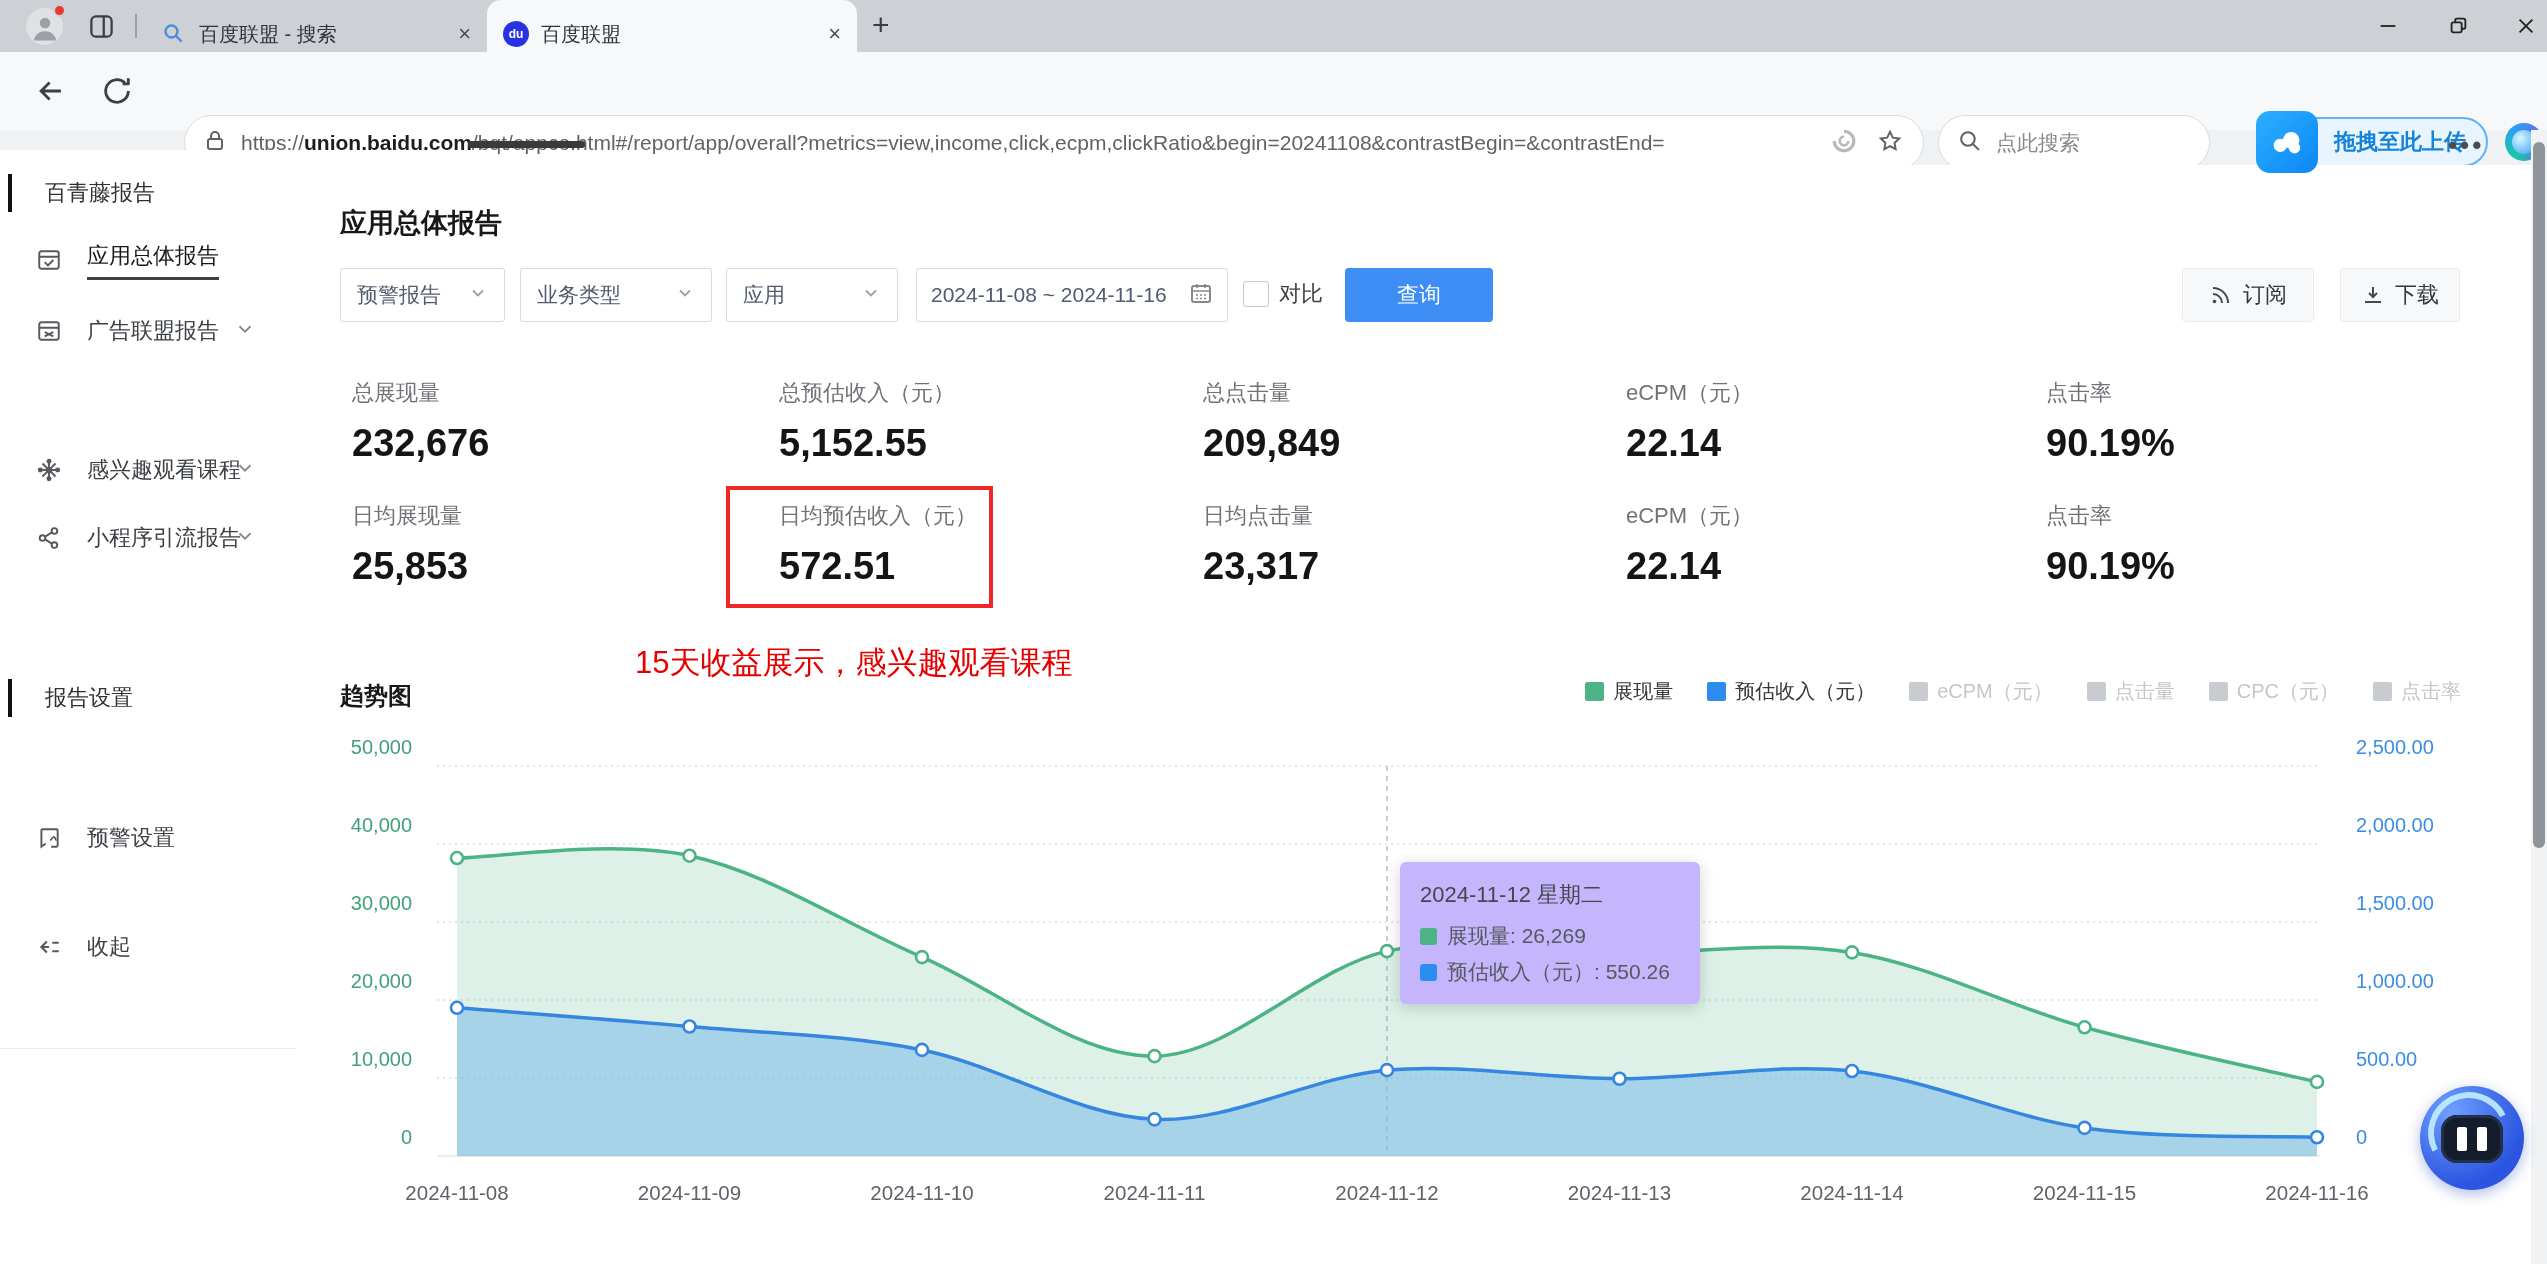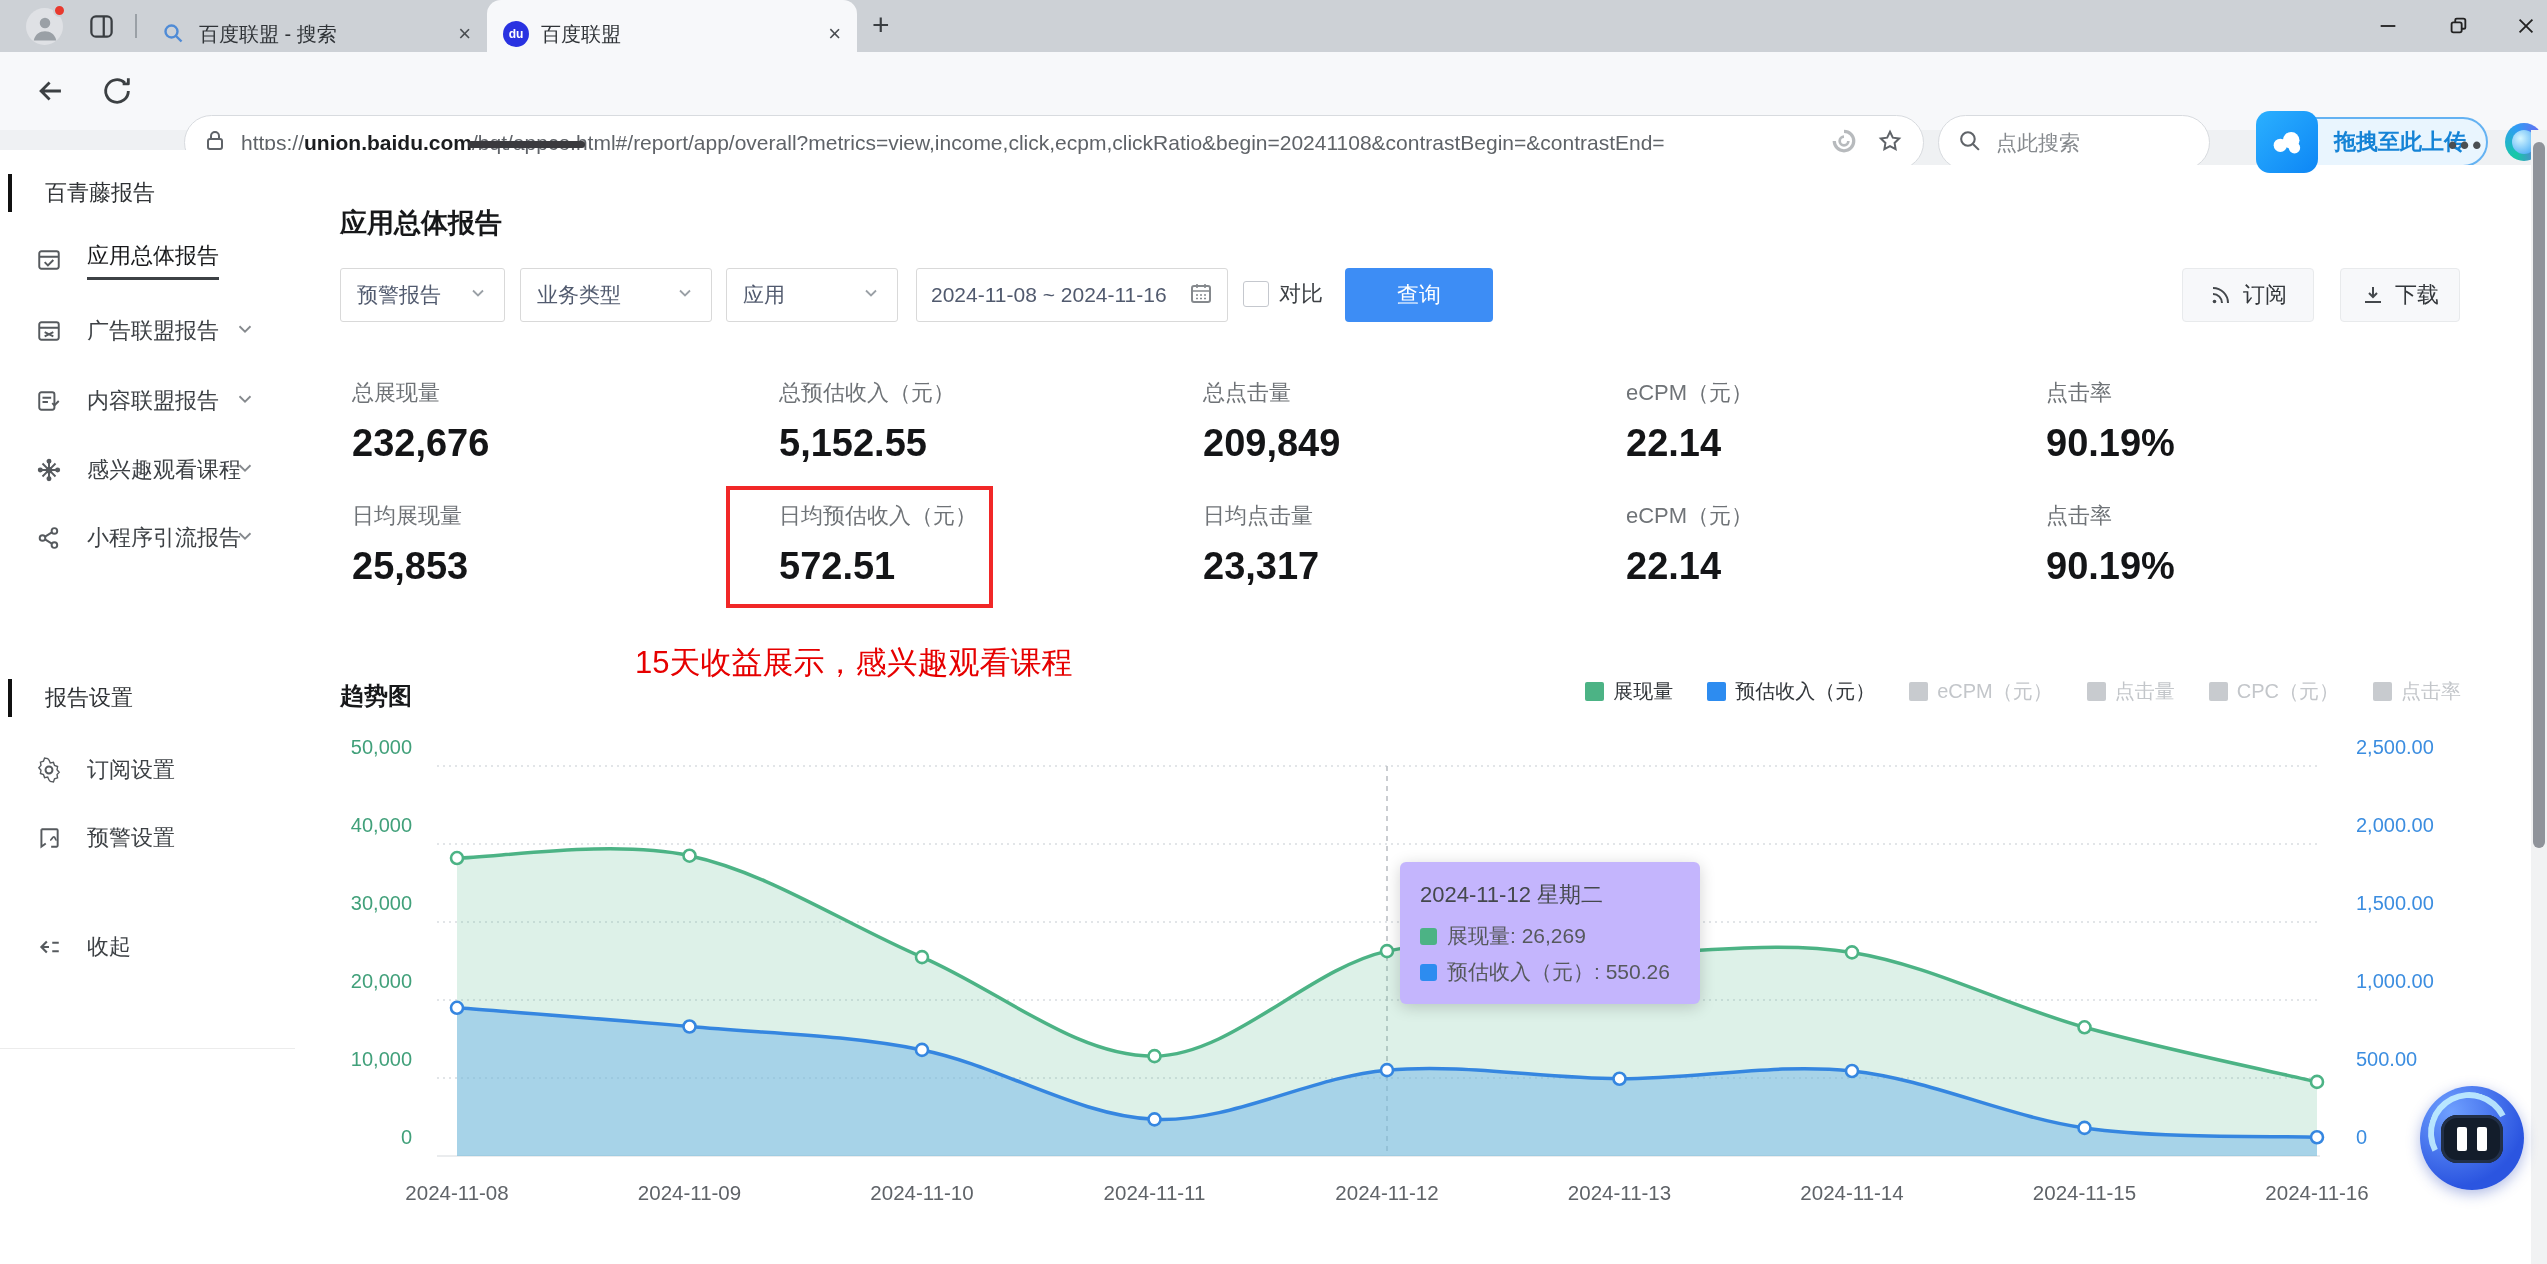--- a/index.html
+++ b/index.html
@@ -229,31 +229,20 @@
       <div class="side-item" style="top: 159px;">
         <span class="si-icon"><svg width="26" height="26" viewBox="0 0 24 24" fill="none" stroke="#565a5e" stroke-width="1.8">
             <rect x="3" y="4" width="18" height="16" rx="2"></rect>
             <path d="M3 9h18M8 13l8 4M8 17l8-4"></path>
           </svg></span>
         <span class="si-label">广告联盟报告</span>
         <span class="si-chev"><svg width="22" height="22" viewBox="0 0 24 24" fill="none" stroke="#85898d" stroke-width="2">
             <path d="M6 9l6 6 6-6"></path>
           </svg></span>
       </div>
-      <div class="side-item" style="top: 229px;">
-        <span class="si-icon"><svg width="26" height="26" viewBox="0 0 24 24" fill="none" stroke="#565a5e" stroke-width="1.8">
-            <rect x="3" y="4" width="14" height="16" rx="2"></rect>
-            <path d="M6 9h8M6 13h5"></path>
-            <path d="M15 14l2 2 4-4" stroke-width="1.8"></path>
-          </svg></span>
-        <span class="si-label">内容联盟报告</span>
-        <span class="si-chev"><svg width="22" height="22" viewBox="0 0 24 24" fill="none" stroke="#85898d" stroke-width="2">
-            <path d="M6 9l6 6 6-6"></path>
-          </svg></span>
-      </div>
       <div class="side-item" style="top: 298px;">
         <span class="si-icon"><svg width="26" height="26" viewBox="0 0 24 24" fill="none" stroke="#565a5e" stroke-width="1.8">
             <circle cx="12" cy="12" r="2.2" fill="#565a5e"></circle>
             <path d="M12 9.5V4M12 14.5V20M9.5 12H4M14.5 12H20M10 10L6 6M14 10l4-4M10 14l-4 4M14 14l4 4"></path>
             <circle cx="12" cy="4" r="1.4" fill="#565a5e"></circle>
             <circle cx="12" cy="20" r="1.4" fill="#565a5e"></circle>
             <circle cx="4" cy="12" r="1.4" fill="#565a5e"></circle>
             <circle cx="20" cy="12" r="1.4" fill="#565a5e"></circle>
           </svg></span>
         <span class="si-label">感兴趣观看课程</span>
@@ -268,27 +257,20 @@
             <circle cx="17" cy="18.5" r="2.6"></circle>
             <path d="M8.4 10.7l6.2-3.9M8.4 13.3l6.2 3.9"></path>
           </svg></span>
         <span class="si-label">小程序引流报告</span>
         <span class="si-chev"><svg width="22" height="22" viewBox="0 0 24 24" fill="none" stroke="#85898d" stroke-width="2">
             <path d="M6 9l6 6 6-6"></path>
           </svg></span>
       </div>
       <div class="side-bar-mark" style="top: 529px;"></div>
       <div class="side-header" style="top: 533px;">报告设置</div>
-      <div class="side-item" style="top: 598px;">
-        <span class="si-icon"><svg width="26" height="26" viewBox="0 0 24 24" fill="none" stroke="#565a5e" stroke-width="1.8">
-            <circle cx="12" cy="12" r="3.2"></circle>
-            <path d="M12 2.8l1.2 2.7 2.9-.5 1 2.8 2.8 1-.5 2.9 2 2.3-2 2.3.5 2.9-2.8 1-1 2.8-2.9-.5L12 21.2l-1.2-2.7-2.9.5-1-2.8-2.8-1 .5-2.9-2-2.3 2-2.3-.5-2.9 2.8-1 1-2.8 2.9.5z" stroke-width="1.3"></path>
-          </svg></span>
-        <span class="si-label">订阅设置</span>
-      </div>
       <div class="side-item" style="top: 666px;">
         <span class="si-icon"><svg width="26" height="26" viewBox="0 0 24 24" fill="none" stroke="#565a5e" stroke-width="1.8">
             <path d="M5 4h14a1 1 0 0 1 1 1v14a1 1 0 0 1-1 1h-5"></path>
             <path d="M5 4v16l4-3"></path>
             <path d="M13 14c1.5 0 2-3 3.5-3s1 3 2.5 3" stroke-width="1.6"></path>
           </svg></span>
         <span class="si-label">预警设置</span>
       </div>
       <div class="side-item" style="top: 775px;">
         <span class="si-icon"><svg width="26" height="26" viewBox="0 0 24 24" fill="none" stroke="#565a5e" stroke-width="2">

